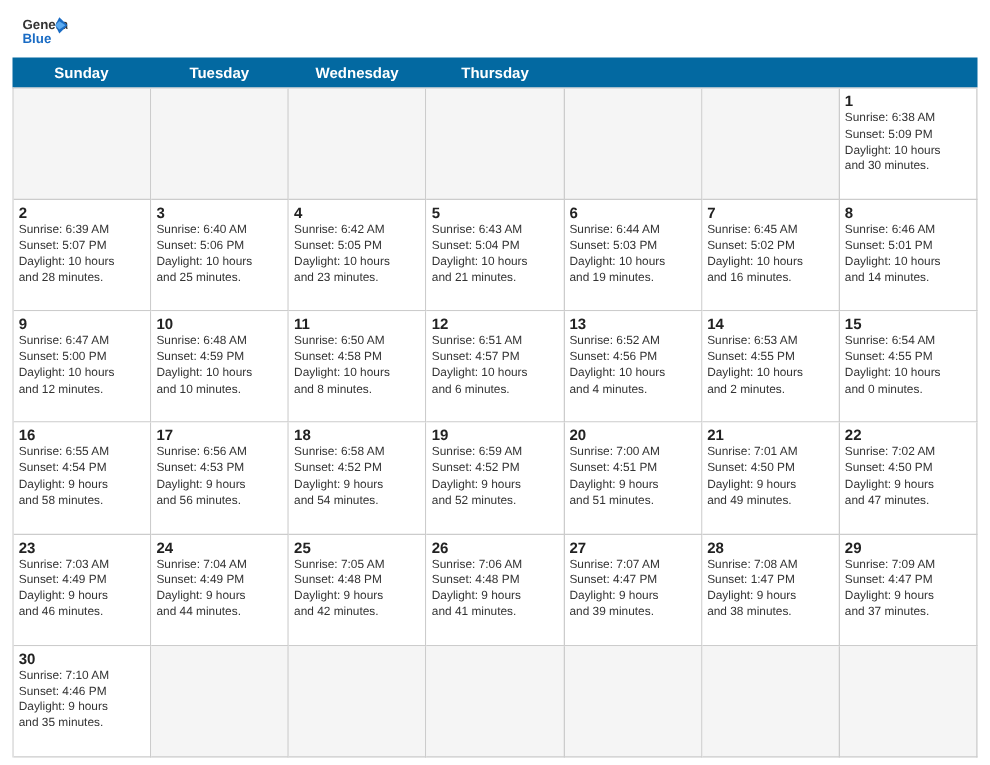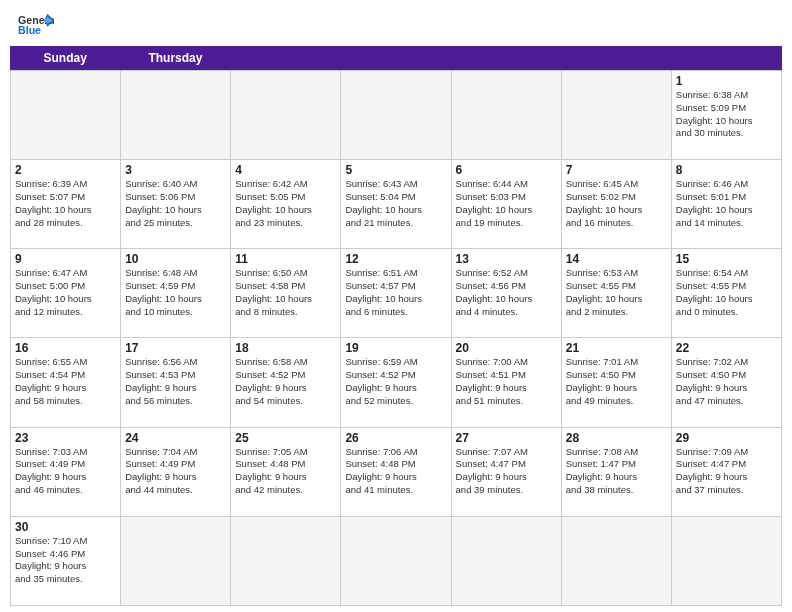--- a/index.html
+++ b/index.html
@@ -46,21 +46,21 @@
     }
     .calendar {
       flex: 1;
       display: flex;
       flex-direction: column;
       padding: 0 10px 6px 10px;
     }
     .cal-header {
       display: grid;
       grid-template-columns: repeat(7, 1fr);
-      background: #4c1d95;
+      background: #0369a1;
     }
     .cal-header-cell {
       color: #fff;
       font-size: 12px;
       font-weight: bold;
       text-align: center;
       padding: 5px 2px;
     }
     .cal-body {
       display: grid;
@@ -108,20 +108,22 @@
     </div>
     <div class="title-block">
       <div class="month-year"></div>
       <div class="location"></div>
     </div>
   </div>
 
   <div class="calendar">
     <div class="cal-header">
     <div class="cal-header-cell">Sunday</div>
+        <div class="cal-header-cell">Tuesday</div>
+        <div class="cal-header-cell">Wednesday</div>
         <div class="cal-header-cell">Thursday</div>
       </div>
     <div class="cal-body">
     <div class="cal-cell empty"></div>
         <div class="cal-cell empty"></div>
         <div class="cal-cell empty"></div>
         <div class="cal-cell empty"></div>
         <div class="cal-cell empty"></div>
         <div class="cal-cell empty"></div>
         <div class="cal-cell">

